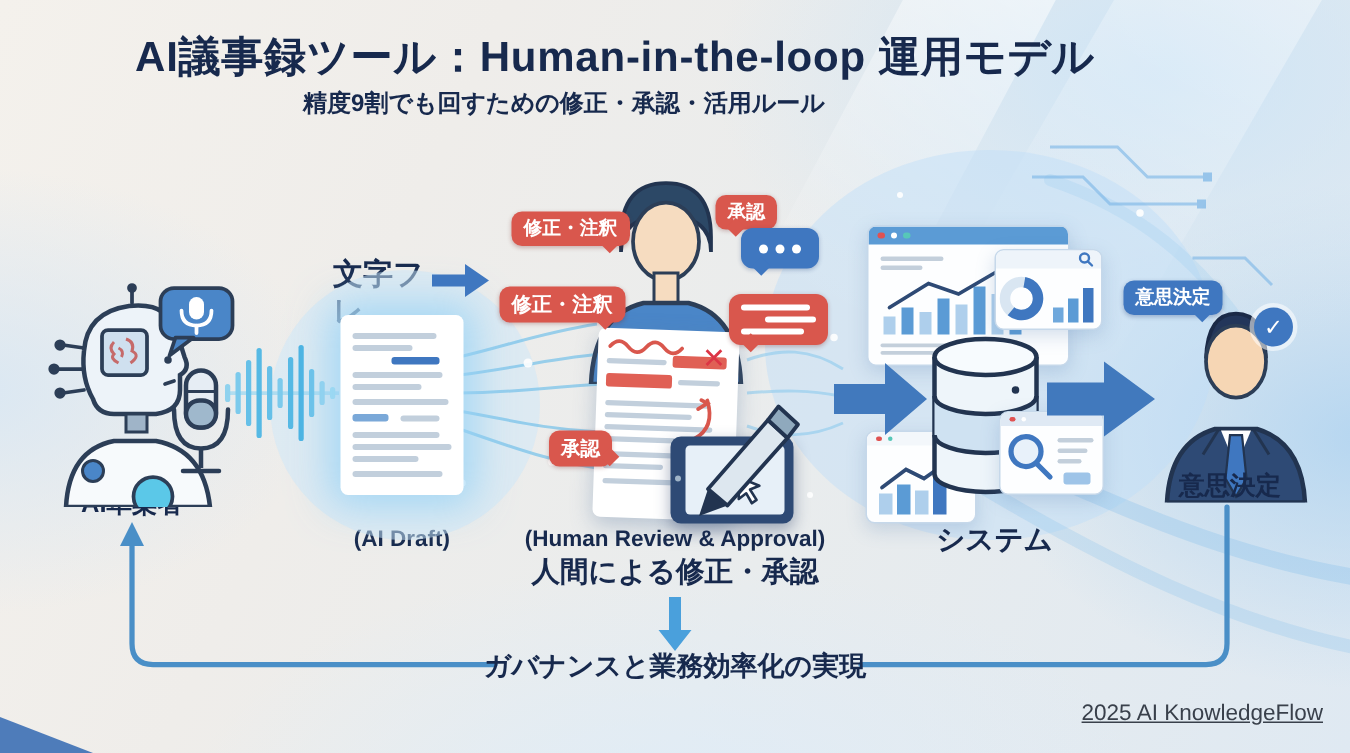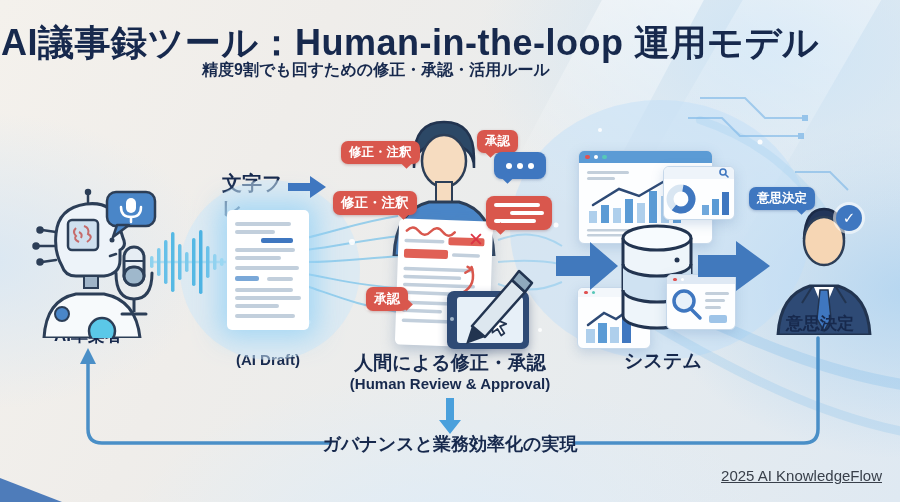--- a/index.html
+++ b/index.html
@@ -10,21 +10,21 @@
       radial-gradient(ellipse 420px 280px at 101% 58%, rgba(168,208,240,.75), rgba(168,208,240,0) 60%),
       radial-gradient(ellipse 380px 240px at -2% 52%, rgba(214,230,244,.85), rgba(214,230,244,0) 62%),
       radial-gradient(ellipse 500px 260px at 50% 108%, rgba(222,236,248,.9), rgba(222,236,248,0) 65%),
       linear-gradient(115deg,#f4f1ec 0%,#efedea 30%,#e9eced 60%,#dfe9f2 100%);
   }
   .ray{position:absolute;background:linear-gradient(180deg,rgba(255,255,255,.55),rgba(255,255,255,0));pointer-events:none;}
   .abs{position:absolute;}
   .lbl{position:absolute;color:#17294d;text-align:center;line-height:1.25;}
   .b{font-weight:bold;}
   
-  .title{left:0;top:20px;width:820px;font-size:36px;letter-spacing:.5px;}
+  .title{left:0;top:20px;width:820px;font-size:28px;letter-spacing:.5px;}
   .subtitle{left:0;top:60px;width:752px;font-size:16px;}
   
   .tag{position:absolute;background:#d9574d;color:#fff;font-weight:bold;border-radius:7px;
        padding:3px 8px;font-size:12.5px;white-space:nowrap;z-index:9;box-shadow:0 1px 3px rgba(120,40,40,.3);}
   .tag.blue{background:#3f77c0;box-shadow:0 1px 3px rgba(30,60,120,.3);}
   .tag::after{content:'';position:absolute;width:9px;height:9px;background:inherit;transform:rotate(45deg);}
   .tail-br::after{bottom:-3px;right:9px;}
   .tail-bl::after{bottom:-3px;left:9px;}
   .tail-r::after{right:-3px;top:55%;}
   .bubble-box{position:absolute;z-index:9;border-radius:8px;}
@@ -247,22 +247,22 @@
     <div class="dot"></div>
   </div>
   <div class="bubble-box lines-bubble" style="left:486px;top:196px;width:50px;">
     <div class="ln" style="width:46px;"></div>
     <div class="ln" style="width:34px;align-self:flex-end;"></div>
     <div class="ln" style="width:42px;"></div>
   </div>
   <div class="tag tail-r" style="left:366px;top:287px;font-size:13px;">承認</div>
 
   <div class="lbl" style="left:330px;top:351px;width:240px;z-index:10;">
+    <div class="b" style="font-size:15px;">(Human Review &amp; Approval)</div>
     <div class="b" style="font-size:19px;">人間による修正・承認</div>
-    <div class="b" style="font-size:15px;">(Human Review &amp; Approval)</div>
   </div>
 
   <div class="win" style="left:578px;top:150px;width:133px;height:92px;z-index:3;">
     <div class="win-head" style="background:#5b9bd5;">
       <div class="wdot" style="background:#e05252;"></div>
       <div class="wdot" style="background:#ffffff;"></div>
       <div class="wdot" style="background:#57c7b8;"></div>
     </div>
     <svg width="133" height="80" viewBox="0 0 133 80">
       <rect x="8" y="8" width="42" height="3" rx="1.5" fill="#c3cfdb"></rect>

